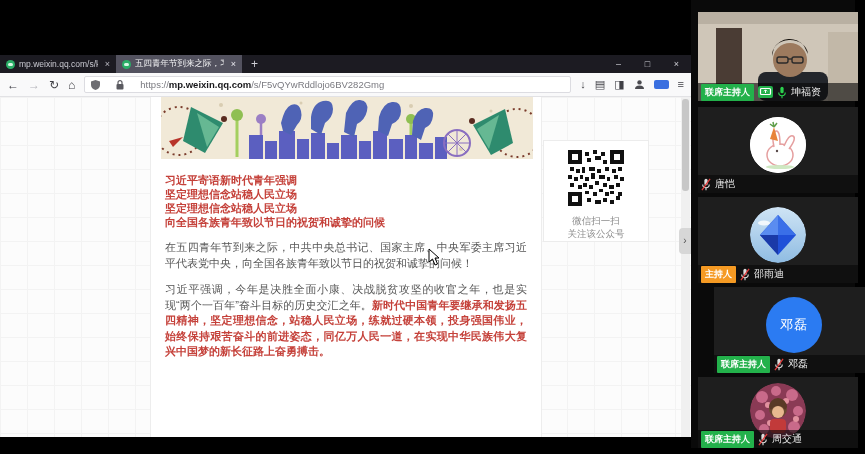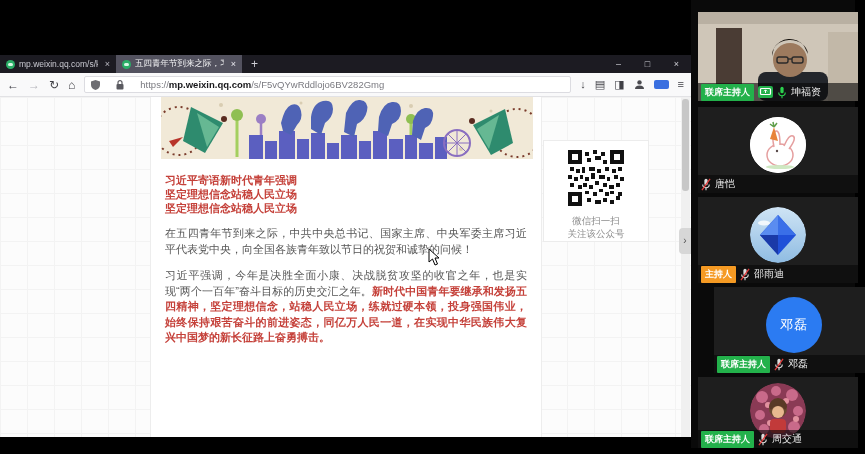--- a/index.html
+++ b/index.html
@@ -185,20 +185,21 @@
               <line x1="283" y1="46" x2="309" y2="46"></line>
               <line x1="287" y1="37" x2="305" y2="55"></line>
               <line x1="305" y1="37" x2="287" y2="55"></line>
             </g>
         </svg>
 
         <div class="heading">
           <div>习近平寄语新时代青年强调</div>
           <div>坚定理想信念站稳人民立场</div>
           <div>坚定理想信念站稳人民立场</div>
+          <div>向全国各族青年致以节日的祝贺和诚挚的问候</div>
         </div>
 
         <p class="para">在五四青年节到来之际，中共中央总书记、国家主席、中央军委主席习近平代表党中央，向全国各族青年致以节日的祝贺和诚挚的问候！</p>
         <p class="para"><span>习近平强调，今年是决胜全面小康、决战脱贫攻坚的收官之年，也是实现“两个一百年”奋斗目标的历史交汇之年。</span><span class="red">新时代中国青年要继承和发扬五四精神，坚定理想信念，站稳人民立场，练就过硬本领，投身强国伟业，始终保持艰苦奋斗的前进姿态，同亿万人民一道，在实现中华民族伟大复兴中国梦的新长征路上奋勇搏击。</span></p>
 
       </div>
 
       <div class="qrbox">
         <svg width="56" height="56" viewBox="0 0 29 29" shape-rendering="crispEdges">
           <rect width="29" height="29" fill="#fff"></rect>

